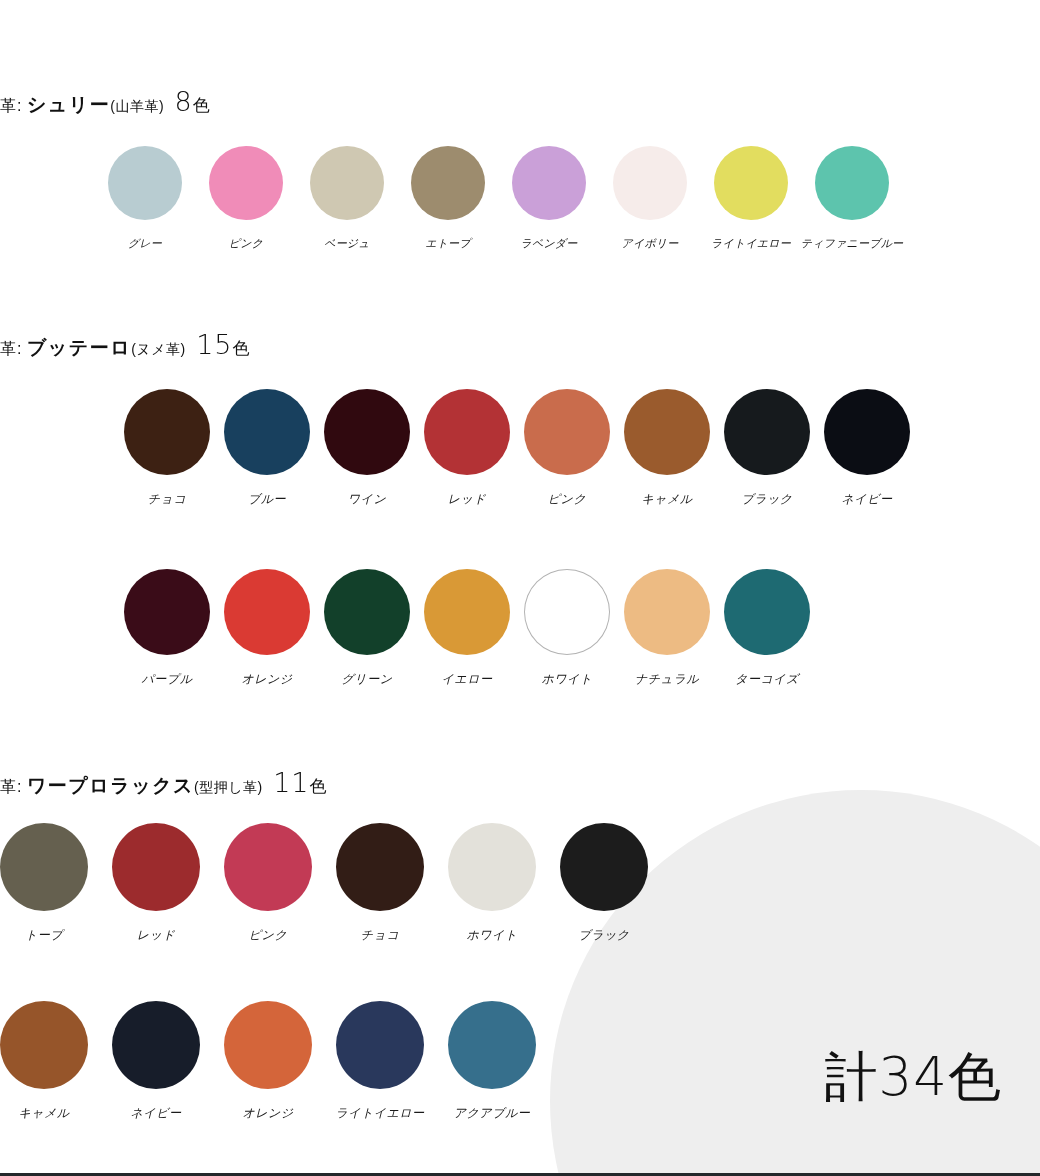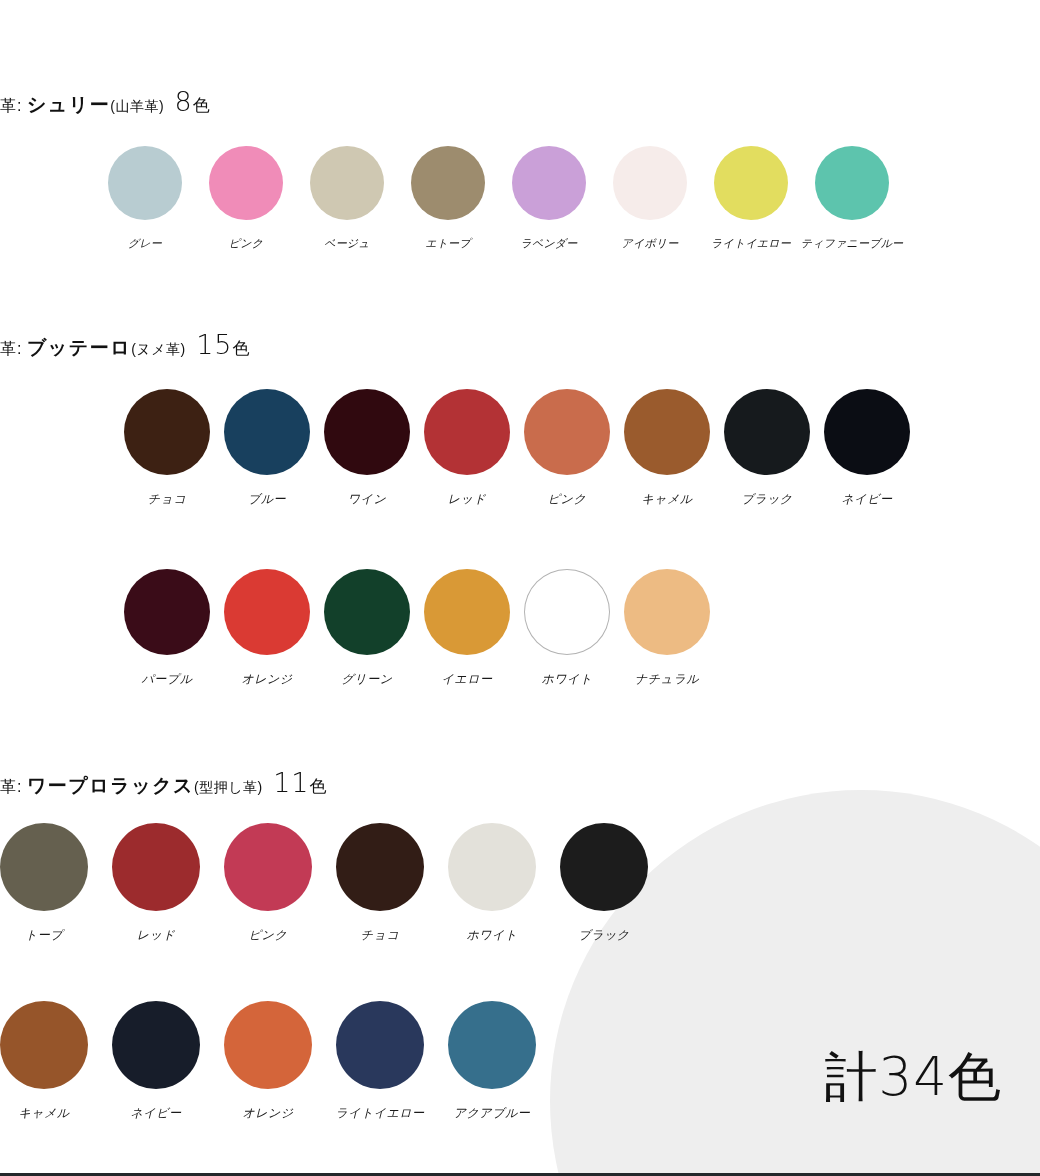--- a/index.html
+++ b/index.html
@@ -246,20 +246,24 @@
           <div class="swatch-label">イエロー</div>
         </div>
         <div class="swatch">
           <div class="chip chip-outline" style="background: rgb(255, 255, 255);"></div>
           <div class="swatch-label">ホワイト</div>
         </div>
         <div class="swatch">
           <div class="chip" style="background: rgb(237, 187, 131);"></div>
           <div class="swatch-label">ナチュラル</div>
         </div>
+        <div class="swatch">
+          <div class="chip" style="background: rgb(30, 106, 114);"></div>
+          <div class="swatch-label">ターコイズ</div>
+        </div>
       </div>
   </div>
 
   <div class="section" id="sec-waprolax">
     <div class="section-head">
       <span class="sh-prefix">革:</span>
       <span class="sh-name">ワープロラックス</span><span class="sh-paren">(型押し革)</span>
       <span class="sh-count">11</span><span class="sh-count-unit">色</span>
     </div>
     <div class="swatch-row">

